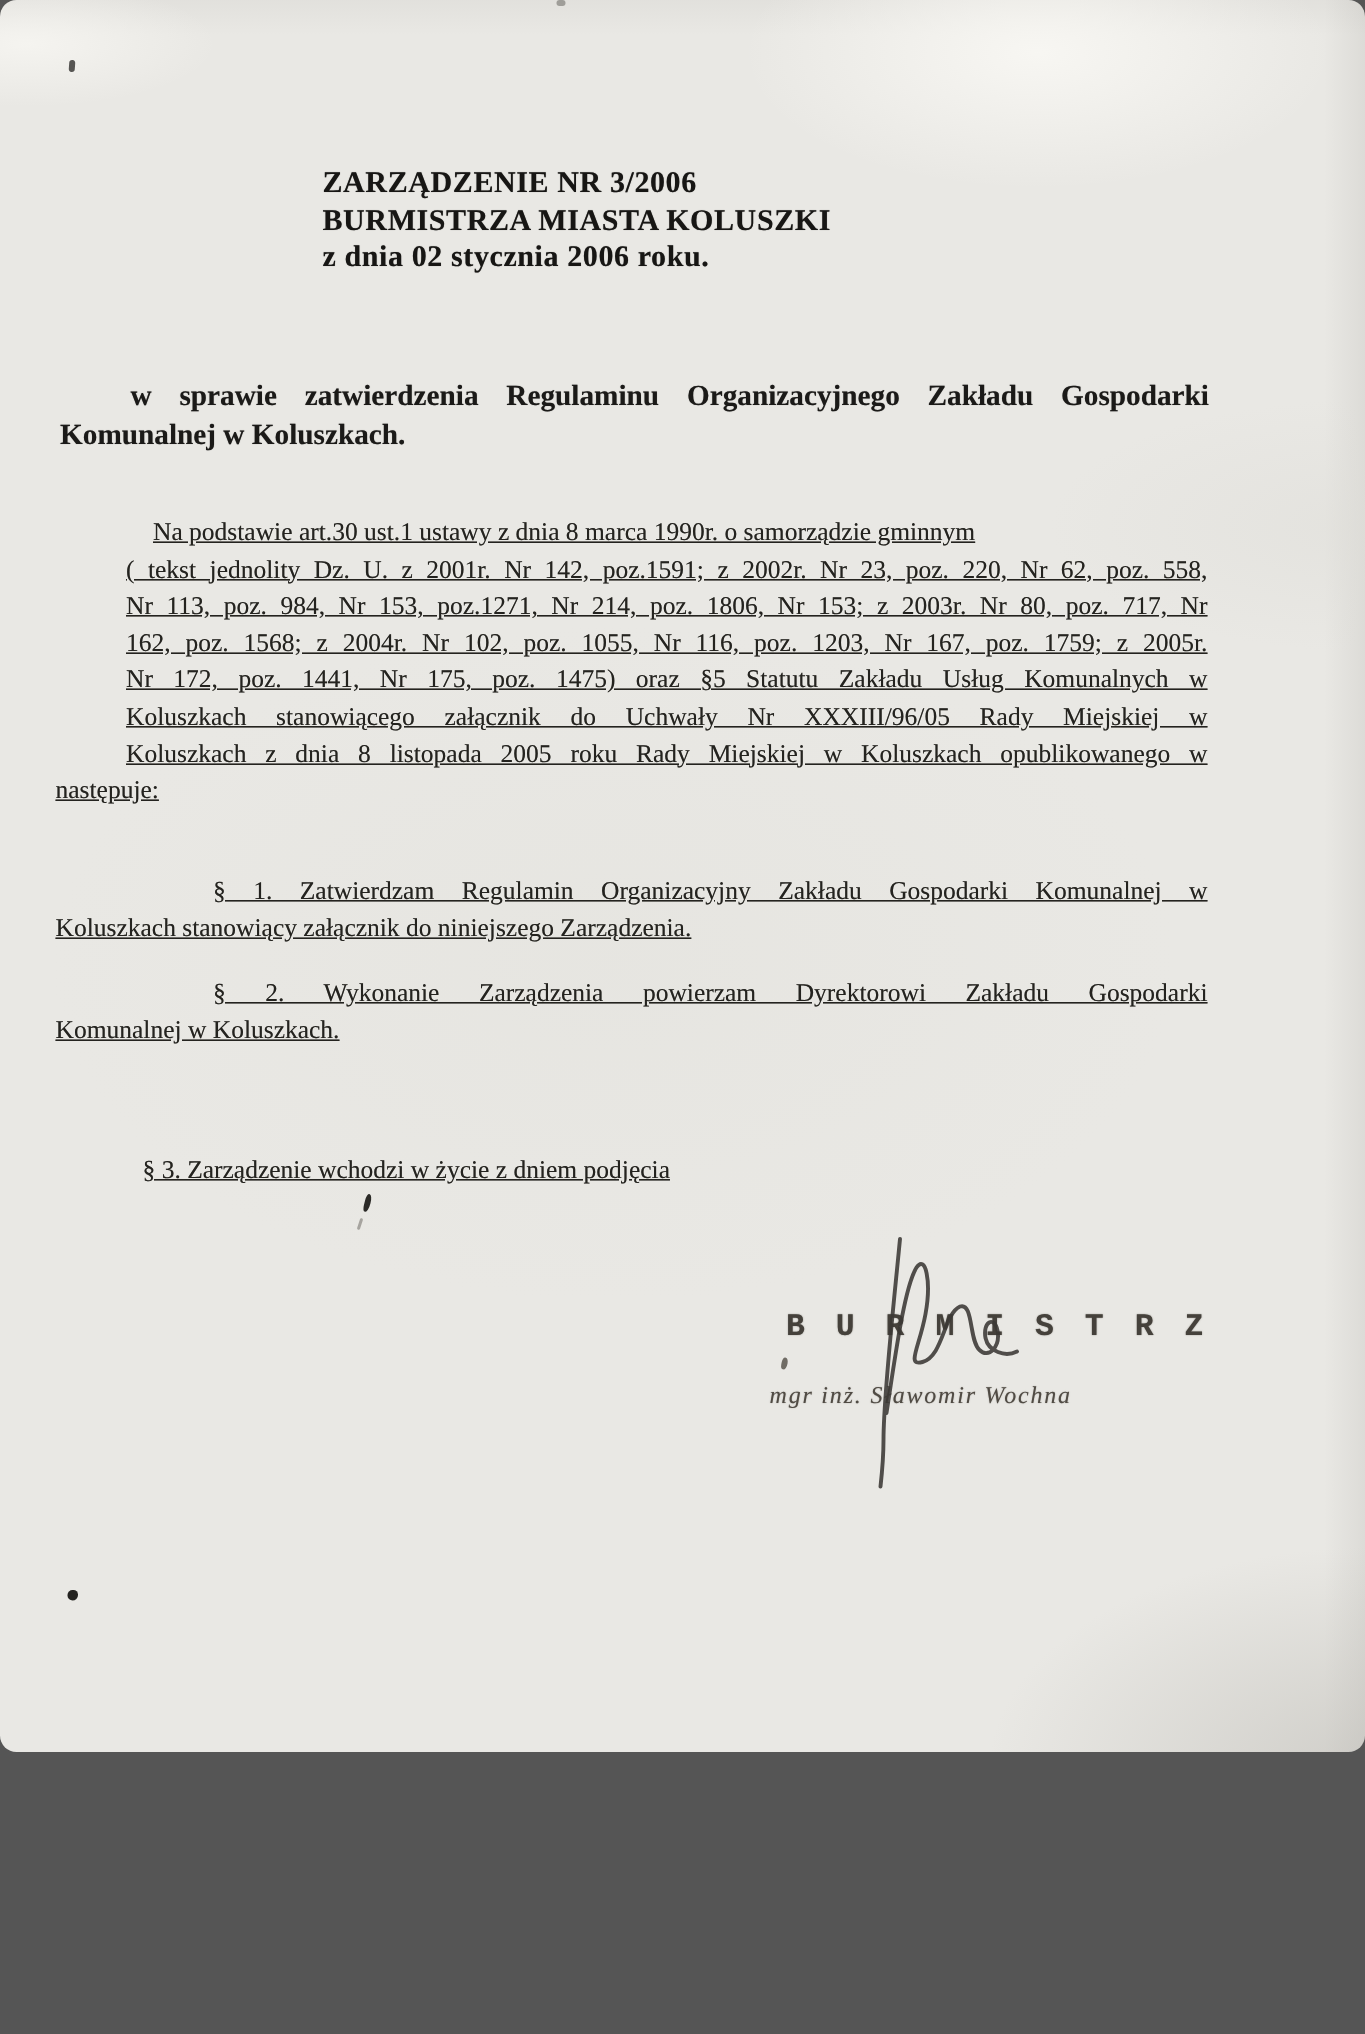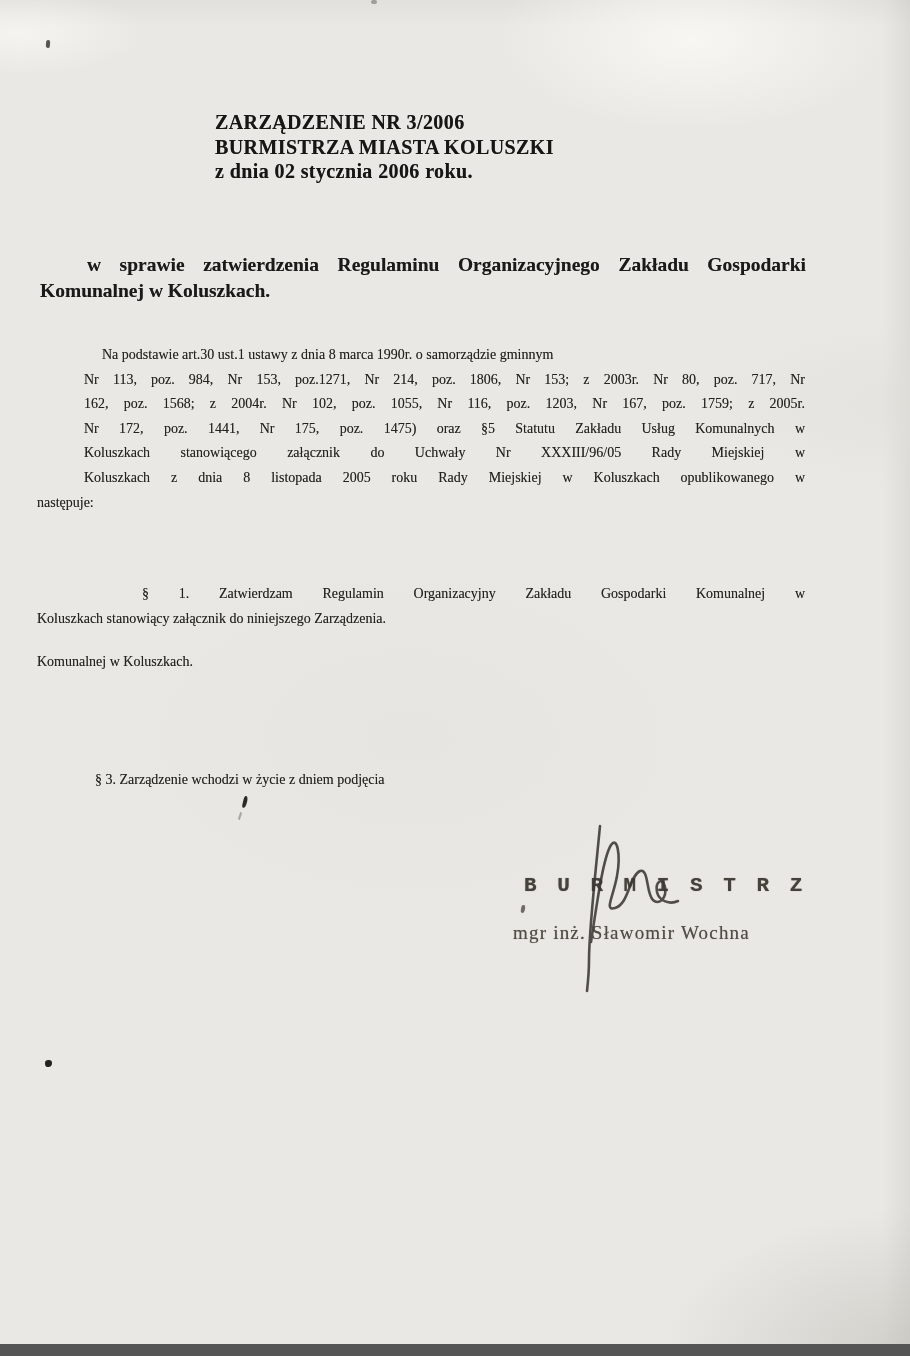--- a/index.html
+++ b/index.html
@@ -1,65 +1,67 @@
 <!DOCTYPE html>
 <html><head>
 <meta charset="utf-8">
 <style>
   html,body{margin:0;padding:0;background:#555;}
   .page{
     position:relative;
-    width:910px;height:1344px;
+    width:910px;height:1168px;
     margin:0 auto;
     overflow:hidden;
     background-color:#e9e8e4;
     background-image:
       radial-gradient(ellipse 280px 130px at 76% 3%, rgba(248,247,243,.95) 0%, rgba(248,247,243,0) 70%),
       radial-gradient(ellipse 180px 60px at 2% 2.5%, rgba(246,245,241,.9) 0%, rgba(246,245,241,0) 70%),
       radial-gradient(ellipse 420px 240px at 101% 101%, rgba(186,184,178,.55) 0%, rgba(186,184,178,0) 62%),
       radial-gradient(ellipse 300px 120px at 100% 30%, rgba(222,221,216,.5) 0%, rgba(222,221,216,0) 70%),
       radial-gradient(ellipse 500px 300px at 45% 55%, rgba(228,227,222,.55) 0%, rgba(228,227,222,0) 75%),
       linear-gradient(90deg, rgba(0,0,0,0) 97%, rgba(110,108,102,.10) 100%),
       linear-gradient(0deg, rgba(0,0,0,0) 98%, rgba(140,138,132,.08) 100%);
     font-family:"Liberation Serif","DejaVu Serif",serif;
     color:#21201d;
+    border-radius:11px;
   }
   .abs{position:absolute;}
   .title-block{
     left:215px;top:110px;width:480px;
     font-size:20px;font-weight:bold;line-height:24.5px;
     letter-spacing:.4px;color:#171614;
     text-shadow:0 0 .5px rgba(23,22,20,.55);
   }
   .subject{
     left:40px;top:252px;width:766px;
     font-size:19.5px;font-weight:bold;line-height:26px;
     color:#1b1a18;text-shadow:0 0 .5px rgba(27,26,24,.5);
   }
   .bodytext{
-    font-size:14px;line-height:24.6px;color:#24231f;
+    font-size:17px;line-height:24.6px;color:#24231f;
     text-shadow:0 0 .4px rgba(36,35,31,.45);
+    text-decoration:underline;
   }
   .legal{left:37px;top:343px;width:768px;}
   .par1{left:37px;top:581px;width:768px;line-height:25.2px;}
   .par2{left:37px;top:649px;width:768px;line-height:25.2px;}
   .par3{left:37px;top:757px;width:768px;margin-top:11px;}
   .jl{text-align:justify;text-align-last:justify;margin-left:47px;}
   .ind{text-indent:65px;}
   .ind2{text-indent:58px;}
   .stamp-title{
     left:524px;top:874px;width:230px;
     font-size:21px;font-weight:bold;letter-spacing:4px;
     color:#45413b;text-shadow:0 0 1px rgba(69,65,59,.6);
     white-space:nowrap;
     font-family:Liberation Mono, monospace;
   }
   .stamp-signer{
     left:513px;top:922px;width:260px;
-    font-size:19px;letter-spacing:1.2px;
+    font-size:16px;font-style:italic;letter-spacing:1.2px;
     color:#504b44;text-shadow:0 0 .8px rgba(80,75,68,.55);
     white-space:nowrap;
   }
   .sig-svg{left:555px;top:810px;pointer-events:none;}
   .speck-a{left:46px;top:40px;width:4px;height:8px;background:#3c3b38;border-radius:2px;transform:rotate(4deg);opacity:.85;}
   .speck-top{left:371px;top:0;width:6px;height:4px;background:#8f8d88;border-radius:2px;opacity:.8;}
   .mark-comma{left:243px;top:796px;width:4px;height:12px;background:#2b2a27;border-radius:45% 55% 60% 40%;transform:rotate(14deg);}
   .mark-comma-tail{left:239px;top:812px;width:2px;height:8px;background:#8a8882;border-radius:2px;transform:rotate(18deg);opacity:.7;}
   .mark-apos{left:521px;top:905px;width:4px;height:8px;background:#5a564f;border-radius:50% 50% 60% 40%;transform:rotate(10deg);opacity:.85;}
   .ink-dot{left:45px;top:1060px;width:7px;height:7px;background:#242320;border-radius:50% 45% 55% 50%;}
@@ -75,34 +77,36 @@
     <div>z dnia 02 stycznia 2006 roku.</div>
   </div>
 
   <div class="abs subject">
     <div class="jl">w sprawie zatwierdzenia Regulaminu Organizacyjnego Zakładu Gospodarki</div>
     <div>Komunalnej w Koluszkach.</div>
   </div>
 
   <div class="abs bodytext legal">
     <div class="ind">Na podstawie art.30 ust.1 ustawy z dnia 8 marca 1990r. o samorządzie gminnym</div>
+    <div class="jl">( tekst jednolity Dz. U. z 2001r. Nr 142, poz.1591; z 2002r. Nr 23, poz. 220, Nr 62, poz. 558,</div>
     <div class="jl">Nr 113, poz. 984, Nr 153, poz.1271, Nr 214, poz. 1806, Nr 153; z 2003r. Nr 80, poz. 717, Nr</div>
     <div class="jl">162, poz. 1568; z 2004r. Nr 102, poz. 1055, Nr 116, poz. 1203, Nr 167, poz. 1759; z 2005r.</div>
     <div class="jl">Nr 172, poz. 1441, Nr 175, poz. 1475) oraz §5 Statutu Zakładu Usług Komunalnych w</div>
     <div class="jl">Koluszkach stanowiącego załącznik do Uchwały Nr XXXIII/96/05 Rady Miejskiej w</div>
     <div class="jl">Koluszkach z dnia 8 listopada 2005 roku Rady Miejskiej w Koluszkach opublikowanego w</div>
     <div>następuje:</div>
   </div>
 
   <div class="abs bodytext par1">
     <div class="jl ind2">§ 1. Zatwierdzam Regulamin Organizacyjny Zakładu Gospodarki Komunalnej w</div>
     <div>Koluszkach stanowiący załącznik do niniejszego Zarządzenia.</div>
   </div>
 
   <div class="abs bodytext par2">
+    <div class="jl ind2">§ 2. Wykonanie Zarządzenia powierzam Dyrektorowi Zakładu Gospodarki</div>
     <div>Komunalnej w Koluszkach.</div>
   </div>
 
   <div class="abs bodytext par3">
     <div class="ind2">§ 3. Zarządzenie wchodzi w życie z dniem podjęcia</div>
   </div>
 
   <div class="abs stamp-title">B U R M I S T R Z</div>
   <div class="abs stamp-signer">mgr inż. Sławomir Wochna</div>
 

